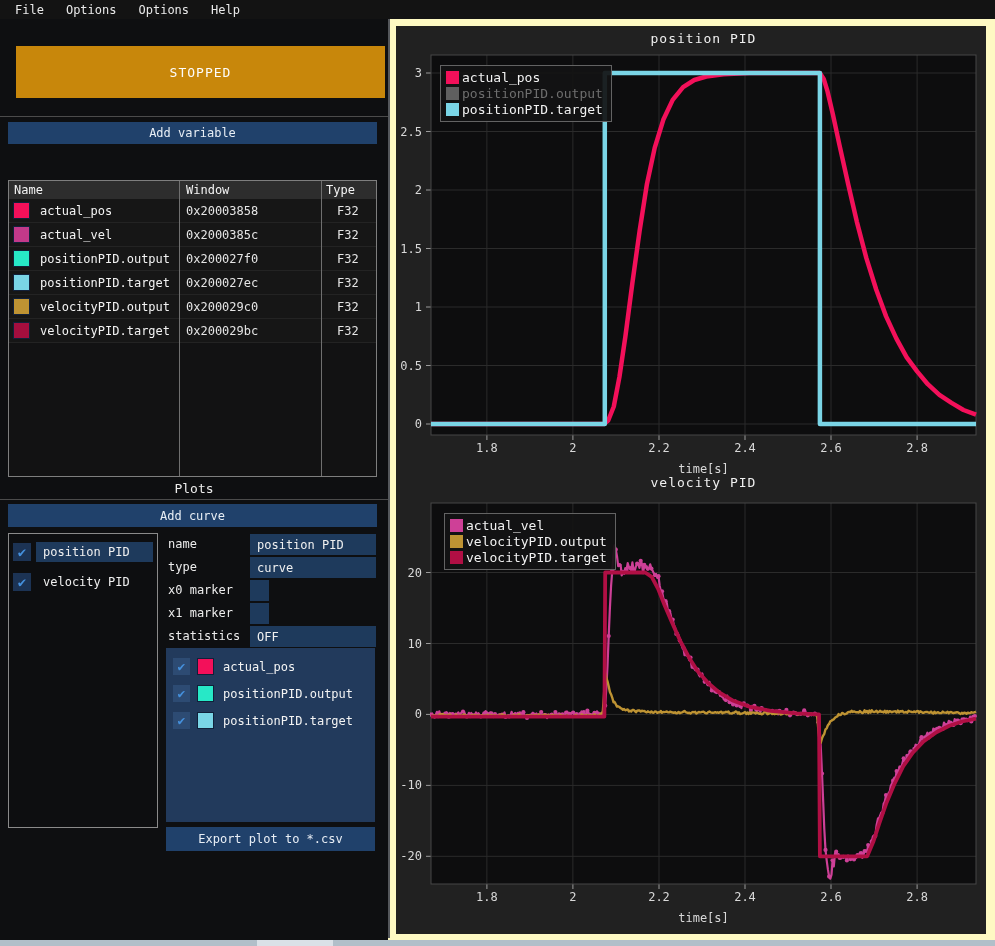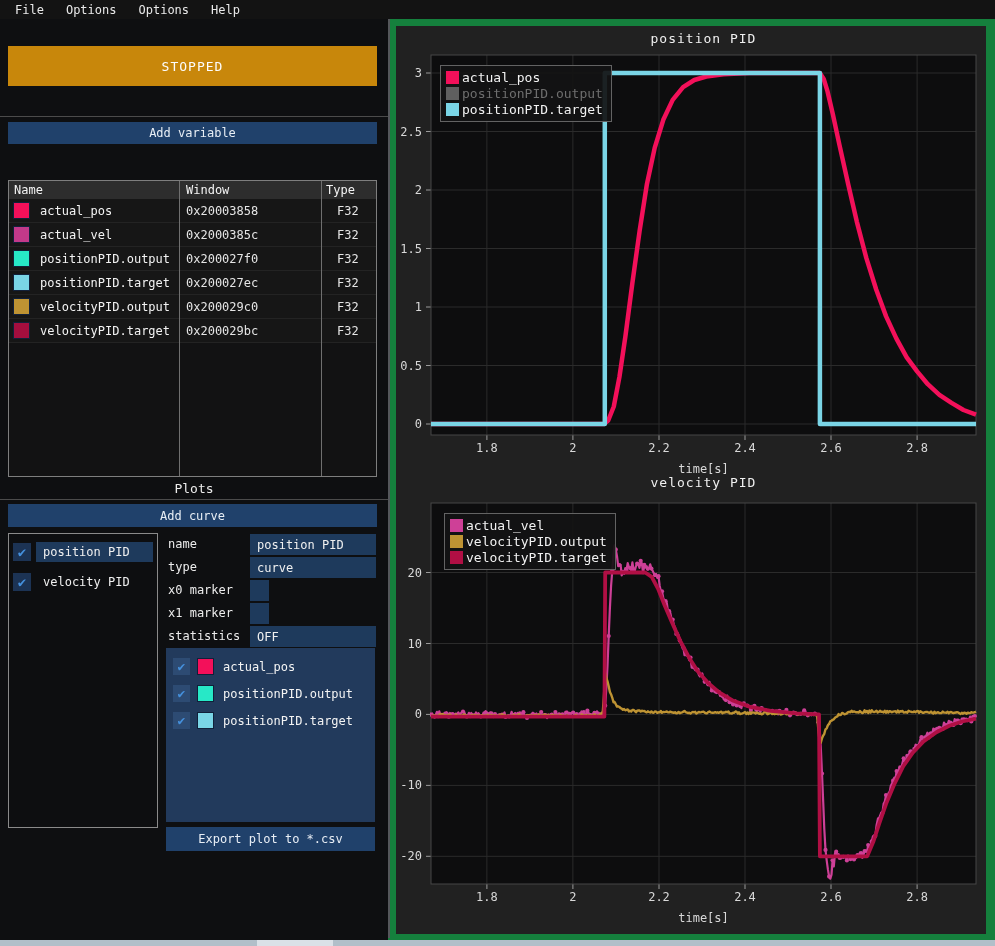--- a/index.html
+++ b/index.html
@@ -1,33 +1,33 @@
 <!DOCTYPE html>
 <html><head>
 <meta charset="utf-8">
 <style>
   html,body{margin:0;padding:0;background:#050505;font-family:"DejaVu Sans Mono",monospace;}
-  #app{position:relative;width:995px;height:946px;background:#15803d;overflow:hidden;}
+  #app{position:relative;width:995px;height:946px;background:#fef9c3;overflow:hidden;}
 
   
   #menubar{position:absolute;left:0;top:0;width:995px;height:19px;background:#131313;display:flex;align-items:center;padding-left:4px;box-sizing:border-box;}
   .menu-item{color:#e9e9e9;font-size:12px;padding:0 11px;cursor:default;}
 
   
   #left-panel{position:absolute;left:0;top:19px;width:388px;height:921px;background:#0e0f11;}
   #tabbar{position:absolute;left:0;top:0;width:388px;height:19px;border-bottom:2px solid #1d4365;display:flex;align-items:flex-end;}
   .tab-icon{position:relative;width:12px;height:12px;margin:0 5px 3px 5px;flex:none;}
   .tab-icon .bar{position:absolute;left:1px;top:1px;width:10px;height:3px;background:#e8e8e8;}
   .tab-icon .tri{position:absolute;left:1px;top:6px;width:0;height:0;border-left:5px solid transparent;border-right:5px solid transparent;border-top:5px solid #e8e8e8;}
   #tabs{display:flex;align-items:flex-end;}
   .tab{font-size:12px;color:#f0f0f0;padding:2px 9px 3px 9px;border-radius:4px 4px 0 0;margin-right:3px;white-space:nowrap;}
   .tab.active{background:#1d4365;}
   .tab.inactive{background:#10161d;border:1px solid #3c4c5e;border-bottom:none;color:#d6dbe0;}
 
-  #status-button{position:absolute;left:8px;top:27px;width:369px;height:40px;display:flex;align-items:center;justify-content:center;color:#fdfdfd;font-size:13px;letter-spacing:1px;}
+  #status-button{position:absolute;left:16px;top:27px;width:369px;height:52px;display:flex;align-items:center;justify-content:center;color:#fdfdfd;font-size:13px;letter-spacing:1px;}
   .section-title{position:absolute;left:0;width:388px;text-align:center;font-size:13px;color:#ececec;}
   .hsep{position:absolute;left:0;width:388px;height:1px;background:#4b4b4b;}
   .panel-btn{position:absolute;left:8px;width:369px;background:#20416b;color:#e8eef5;font-size:12px;display:flex;align-items:center;justify-content:center;box-sizing:border-box;cursor:default;}
 
   
   #vtable{position:absolute;left:8px;top:161px;width:369px;height:297px;border:1px solid #7e7e7e;box-sizing:border-box;background:#121213;}
   .vline{position:absolute;top:0;bottom:0;width:1px;background:#6f6f6f;}
   #vtable-header{display:flex;height:18px;background:#2d2d2d;color:#f3f3f3;font-size:12px;align-items:center;}
   .hc-name{width:170px;padding-left:5px;box-sizing:border-box;}
   .hc-addr{width:142px;padding-left:7px;box-sizing:border-box;}

